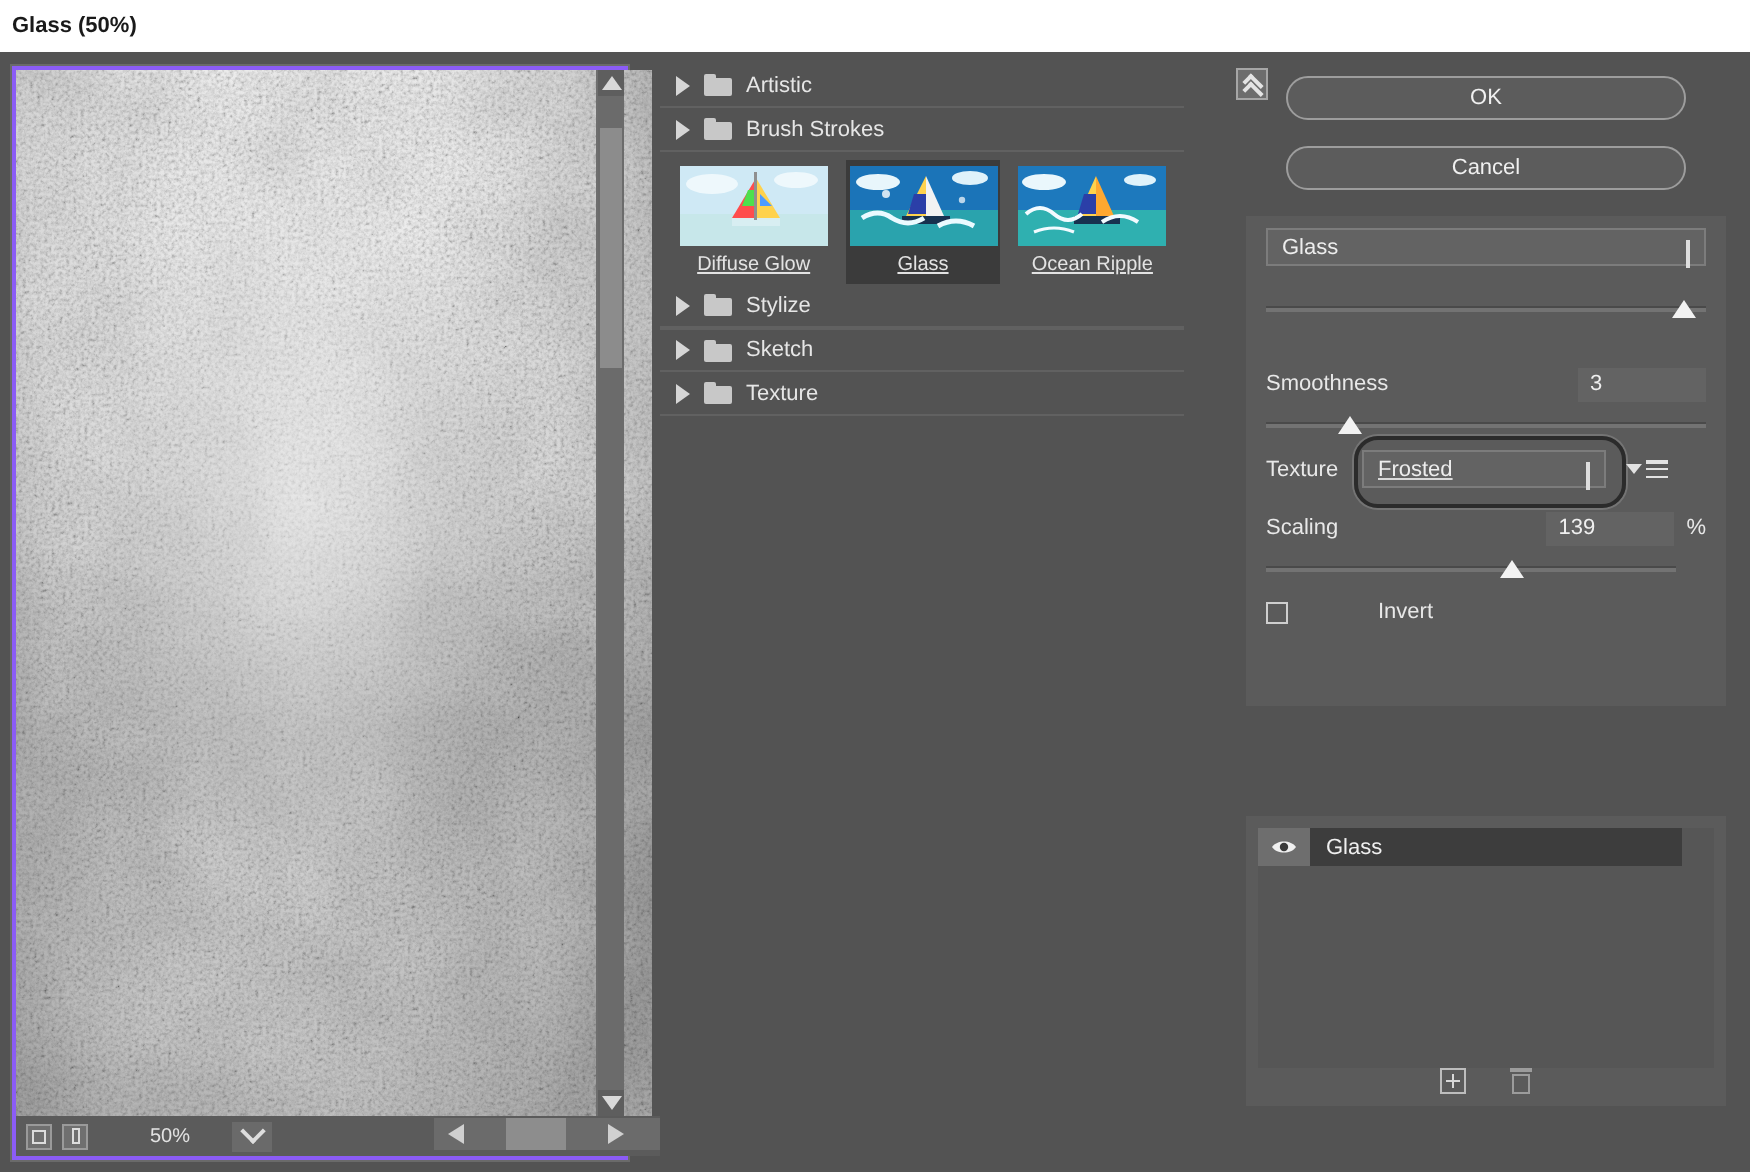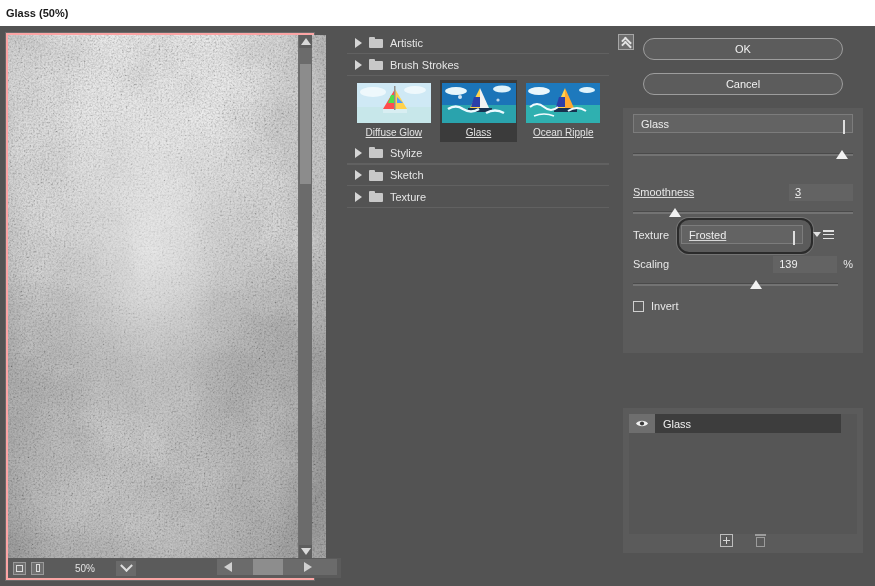--- a/index.html
+++ b/index.html
@@ -22,21 +22,21 @@
 
   
   .dialog{
     position:absolute;left:0;top:26px;width:875px;height:560px;
     background:#535353;
   }
 
   
   .preview-wrap{
     position:absolute;left:5px;top:6px;width:310px;height:549px;
-    background:#fca5a5;border:1px solid #6a6a6a;box-sizing:border-box;
+    background:#8b5cf6;border:1px solid #6a6a6a;box-sizing:border-box;
   }
   .preview-canvas{
     position:absolute;left:2px;top:2px;width:318px;height:523px;
     overflow:hidden;background:#c9c9c9;
   }
   .grain{
     position:absolute;left:0;top:0;width:318px;height:523px;
   }
   .vscroll{
     position:absolute;right:2px;top:2px;width:13px;height:523px;
@@ -80,21 +80,21 @@
   }
   .hscroll{
     position:absolute;right:4px;bottom:3px;width:120px;height:16px;background:#6b6b6b;
     display:flex;align-items:center;
   }
   .hs-arrow{width:22px;height:16px;background:#6b6b6b;display:flex;align-items:center;justify-content:center;}
   .hs-thumb{width:30px;height:16px;background:#8d8d8d;margin:0 14px;}
 
   
   .cat-pane{
-    position:absolute;left:347px;top:6px;width:262px;height:549px;background:#535353;
+    position:absolute;left:330px;top:6px;width:262px;height:549px;background:#535353;
   }
   .cat-row{
     position:relative;height:22px;display:flex;align-items:center;
     border-bottom:1px solid #616161;cursor:default;padding-left:8px;box-sizing:border-box;
   }
   .cat-arrow{
     width:0;height:0;margin-right:7px;
     border-top:5px solid transparent;border-bottom:5px solid transparent;border-left:7px solid #d6d6d6;
   }
   .cat-arrow.open{
@@ -191,21 +191,21 @@
   .menu-icon{margin-left:10px;display:flex;align-items:center;}
   .menu-icon .caret{
     width:0;height:0;border-left:4px solid transparent;border-right:4px solid transparent;
     border-top:5px solid #e2e2e2;margin-right:2px;
   }
   .menu-icon .lines{display:flex;flex-direction:column;justify-content:space-between;height:9px;}
   .menu-icon .lines span{display:block;width:11px;height:1.5px;background:#e2e2e2;}
 
   .checkrow{position:absolute;left:10px;display:flex;align-items:center;}
   .checkbox{width:11px;height:11px;border:1px solid #cfcfcf;background:#5b5b5b;box-sizing:border-box;margin-right:7px;}
-  .checklabel{font-size:11px;color:#e8e8e8;}
+  .checklabel{font-size:11px;color:#e8e8e8;margin-left:38px;}
 
   
   .layer-box{
     position:absolute;left:9px;top:380px;width:240px;height:145px;background:#5b5b5b;
   }
   .layer-inner{position:absolute;left:6px;top:6px;width:228px;height:120px;background:#565656;}
   .layer-row{
     display:flex;align-items:center;height:19px;background:#3d3d3d;width:212px;
   }
   .eye{
@@ -440,21 +440,21 @@
           <span class="dd-caret"><i class="chev2"></i></span>
         </div>
 
         <div class="param" style="top:35px;">
           <div class="slider">
             <div class="track2"></div>
             <div class="handle" style="left:95%;"></div>
           </div>
         </div>
 
-        <div class="param" style="top:75px;text-decoration:underline;">
+        <div class="param" style="top:75px;">
           <div class="param-head">
             <span class="param-label">Smoothness</span>
             <span class="param-value">3</span>
           </div>
           <div class="slider">
             <div class="track2"></div>
             <div class="handle" style="left:19%;"></div>
           </div>
         </div>
 

